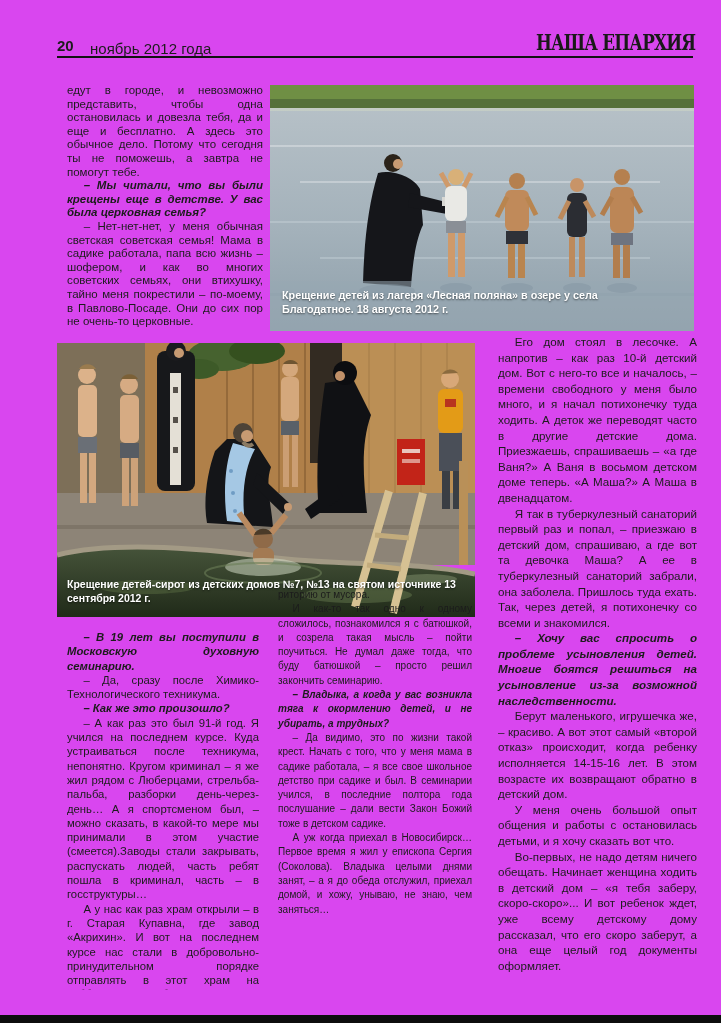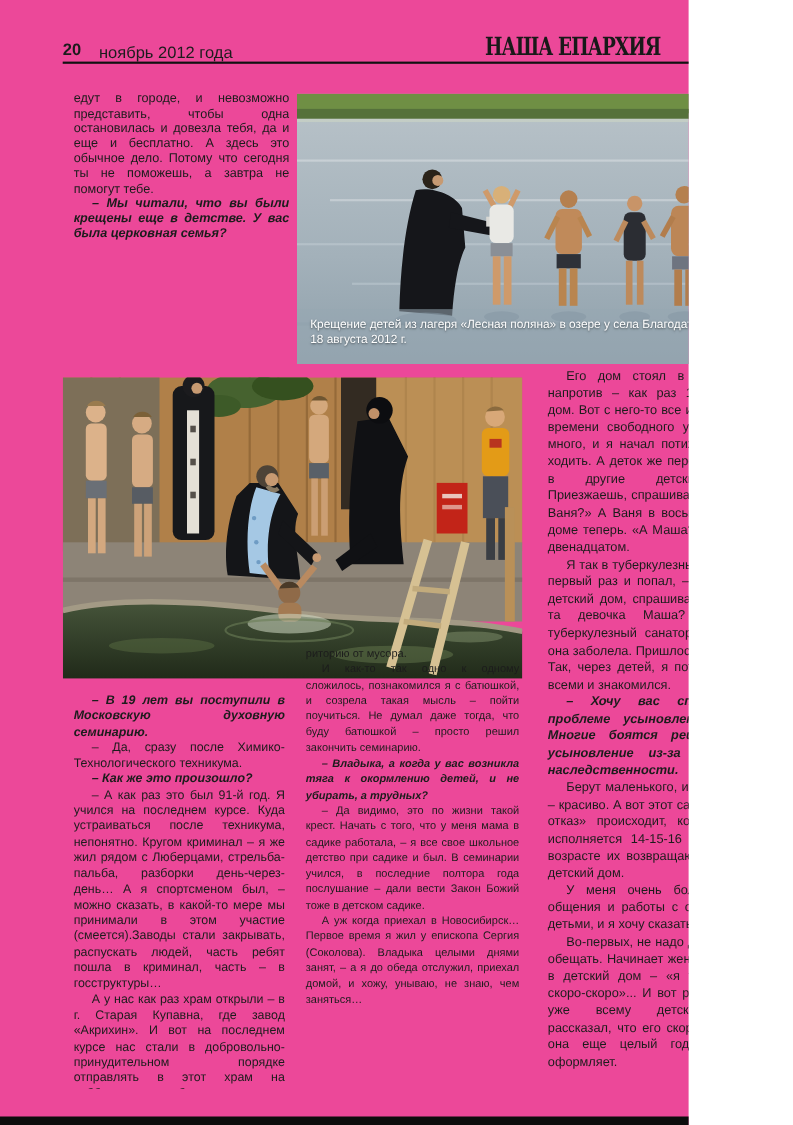--- a/index.html
+++ b/index.html
@@ -1,18 +1,18 @@
 <!DOCTYPE html>
 <html lang="ru"><head>
 <meta charset="utf-8">
 <style>
   * { margin:0; padding:0; box-sizing:border-box; }
   html,body { background:#ffffff; }
   body { width:721px; font-family:"Liberation Sans", sans-serif; color:#1c1c1c; }
-  .page { position:relative; width:626px; height:1023px; background:#ec4899; overflow:hidden; }
+  .page { position:relative; width:721px; height:1023px; background:#d946ef; overflow:hidden; }
 
   
   .header-rule { position:absolute; left:57px; top:56px; width:636px; height:2px; background:#111; }
   .page-number { position:absolute; left:57px; top:37px; font-size:15px; font-weight:bold; }
   .issue-date  { position:absolute; left:90px; top:40px; font-size:15px; }
   .masthead    { position:absolute; right:26px; top:29px; font-family:"DejaVu Serif", serif;
                  font-weight:bold; font-size:21px; color:#191919; letter-spacing:-1px;
                  transform:scale(.80,1.08); transform-origin:right center; white-space:nowrap; }
 
   
@@ -23,41 +23,42 @@
   .col1-top { left:57px;  top:84px;  width:206px; height:252px; font-size:11.5px; line-height:13.6px; }
   .col3     { left:488px; top:334px; width:209px; height:654px; font-size:11.6px; line-height:15.6px; }
   .col1-bot { left:57px;  top:630px; width:202px; height:360px; font-size:11.3px; line-height:14.3px; }
   .col2-bot { left:268px; top:588px; width:204px; height:360px; font-size:10px; line-height:14.3px; }
 
   
   .photo { position:absolute; overflow:hidden; }
   .photo svg { display:block; width:100%; height:100%; }
   .photo1 { left:270px; top:85px;  width:424px; height:246px; }
   .photo2 { left:57px;  top:343px; width:418px; height:274px; }
-  .photo-caption { position:absolute; left:12px; color:#fff; font-weight:normal;
+  .photo-caption { position:absolute; left:12px; color:#fff; font-weight:bold;
                    font-size:10.8px; line-height:1.28; text-shadow:0 1px 2px rgba(0,0,0,.55); }
   .photo1 .photo-caption { bottom:14px; max-width:372px; }
   .photo2 .photo-caption { bottom:12px; left:10px; max-width:402px; font-size:10.5px; }
 
   
   .footer-bar { position:absolute; left:0; bottom:0; width:721px; height:8px; background:#0d0d0d; }
 </style>
 </head>
 <body>
 
 <div class="page">
 
   <div class="page-number">20</div>
   <div class="issue-date">ноябрь 2012 года</div>
   <div class="masthead">НАША ЕПАРХИЯ</div>
   <div class="header-rule"></div>
 
   <div class="tcol col1-top">
     <p class="cont">едут в городе, и невозможно представить, чтобы одна остановилась и довезла тебя, да и еще и бесплатно. А здесь это обычное дело. Потому что сегодня ты не поможешь, а завтра не помогут тебе.</p>
     <p class="q">– Мы читали, что вы были крещены еще в детстве. У вас была церковная семья?</p>
+    <p>– Нет-нет-нет, у меня обычная светская советская семья! Мама в садике работала, папа всю жизнь – шофером, и как во многих советских семьях, они втихушку, тайно меня покрестили – по-моему, в Павлово-Посаде. Они до сих пор не очень-то церковные.</p>
   </div>
 
   <div class="photo photo1">
     <svg viewBox="0 0 424 246" preserveAspectRatio="none">
       <defs>
         <linearGradient id="wg" x1="0" y1="0" x2="0" y2="1">
           <stop offset="0" stop-color="#b9c3c9"></stop>
             <stop offset="0.6" stop-color="#a3b1ba"></stop>
             <stop offset="1" stop-color="#8fa0ab"></stop>
         </linearGradient>
@@ -255,20 +256,21 @@
       </g>
 
       <g>
         <path d="M332,148 L298,264" stroke="#d6c193" stroke-width="8" fill="none"></path>
         <path d="M366,150 L336,270" stroke="#d6c193" stroke-width="8" fill="none"></path>
         <path d="M318,192 L352,195" stroke="#c2ab7c" stroke-width="5" fill="none"></path>
         <path d="M310,222 L344,226" stroke="#c2ab7c" stroke-width="5" fill="none"></path>
         <rect x="402" y="118" width="9" height="104" fill="#b99058"></rect>
       </g>
     </svg>
+    <div class="photo-caption">Крещение детей-сирот из детских домов №7, №13 на святом источнике 13 сентября 2012 г.</div>
   </div>
 
   <div class="tcol col1-bot">
     <p class="q">– В 19 лет вы поступили в Московскую духовную семинарию.</p>
     <p>– Да, сразу после Химико-Технологического техникума.</p>
     <p class="q">– Как же это произошло?</p>
     <p>– А как раз это был 91-й год. Я учился на последнем курсе. Куда устраиваться после техникума, непонятно. Кругом криминал – я же жил рядом с Люберцами, стрельба-пальба, разборки день-через-день… А я спортсменом был, – можно сказать, в какой-то мере мы принимали в этом участие (смеется).Заводы стали закрывать, распускать людей, часть ребят пошла в криминал, часть – в госструктуры…</p>
     <p>А у нас как раз храм открыли – в г. Старая Купавна, где завод «Акрихин». И вот на последнем курсе нас стали в добровольно-принудительном порядке отправлять в этот храм на субботники, – батюшка, видно, попросил директора, – убирать тер-</p>
   </div>
 

